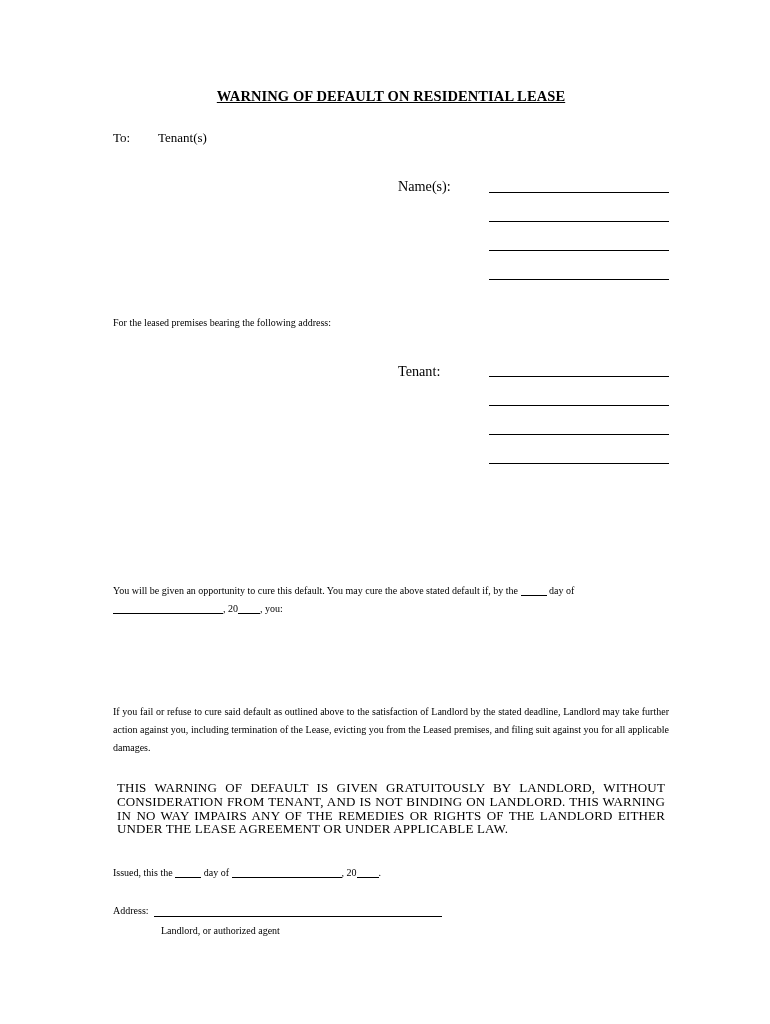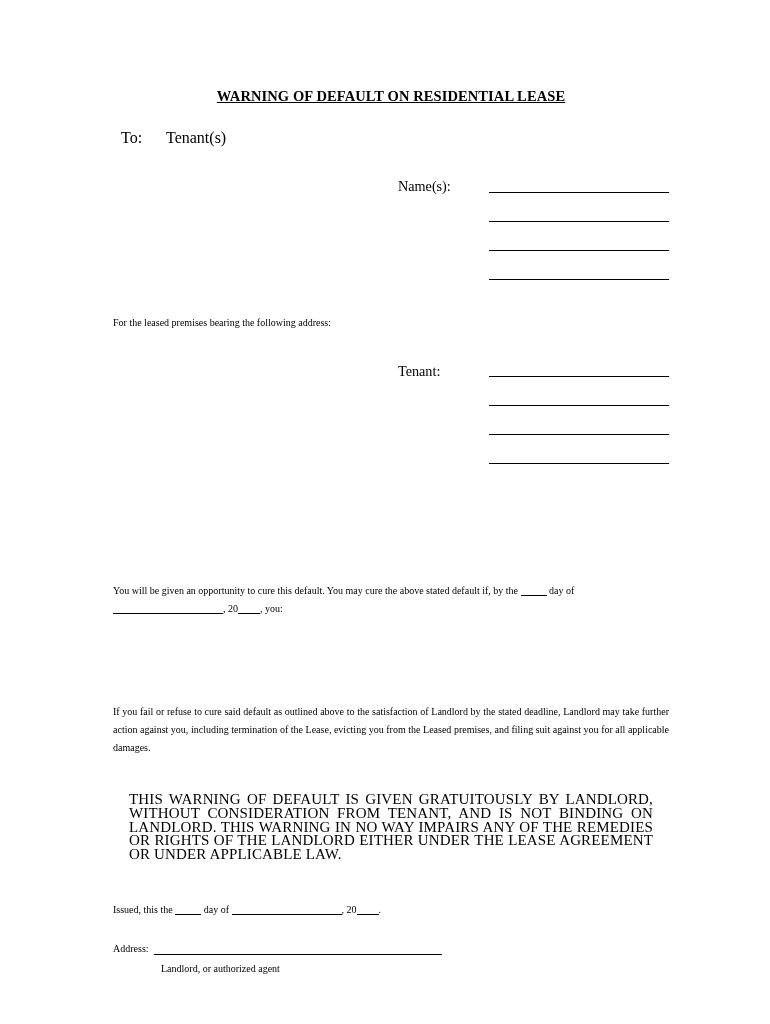--- a/index.html
+++ b/index.html
@@ -42,24 +42,23 @@
     line-height: 18.3px;
     margin: 0;
   }
   .spacer-20 { height: 20px; }
   .spacer-24 { height: 24px; }
   .spacer-30 { height: 30px; }
   .spacer-60 { height: 60px; }
 
   
   .to-row {
-    font-size: 16px;
+    font-size: 13px;
     line-height: 18.3px;
     display: block;
-    margin-left: 8px;
   }
   .to-label {
     display: inline-block;
     width: 45px;
   }
 
   
   .field-block {
     position: relative;
   }
@@ -85,25 +84,25 @@
   }
   .rule-indent {
     margin-left: 91px;
   }
 
   .justify {
     text-align: justify;
   }
 
   .legal-small {
-    font-size: 15px;
+    font-size: 13px;
     line-height: 13.6px;
     text-align: justify;
     letter-spacing: 0.15px;
-    margin: 16px;
+    margin: 4px;
   }
 
   .signed-line {
     display: inline-block;
     border-bottom: 1px solid #000;
     width: 288px;
     height: 0;
     vertical-align: -3px;
     margin-left: 5px;
   }

